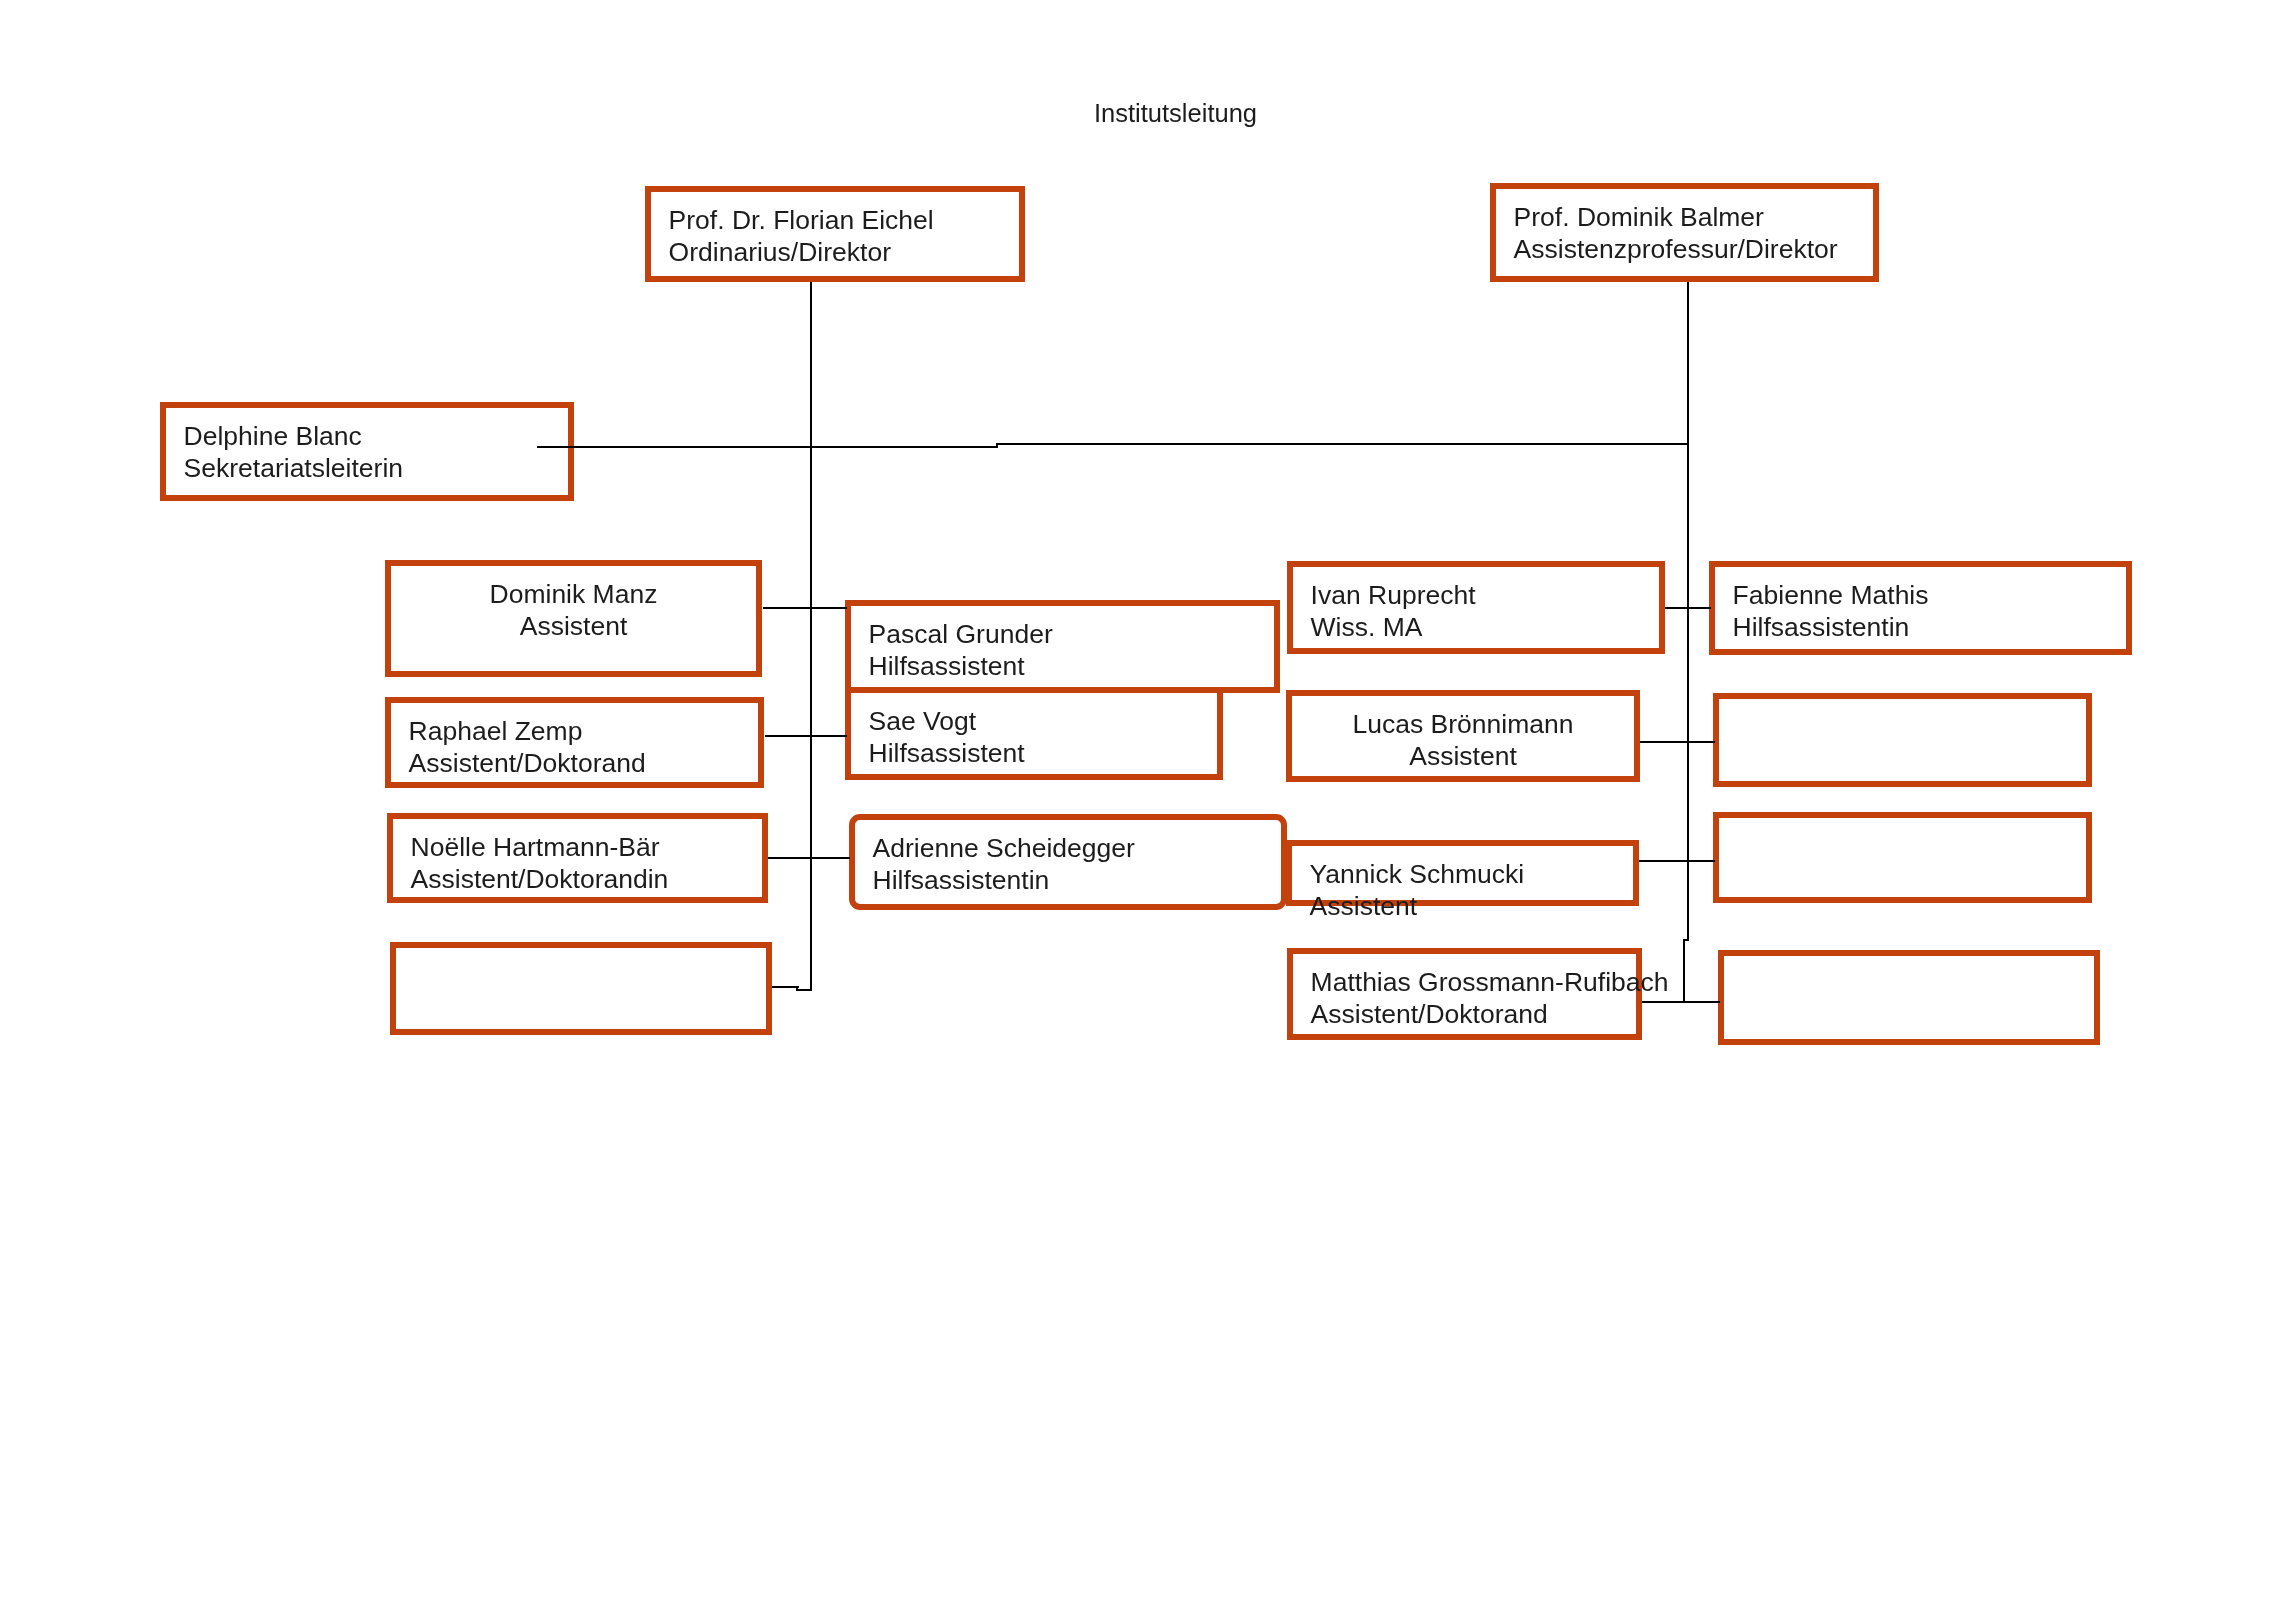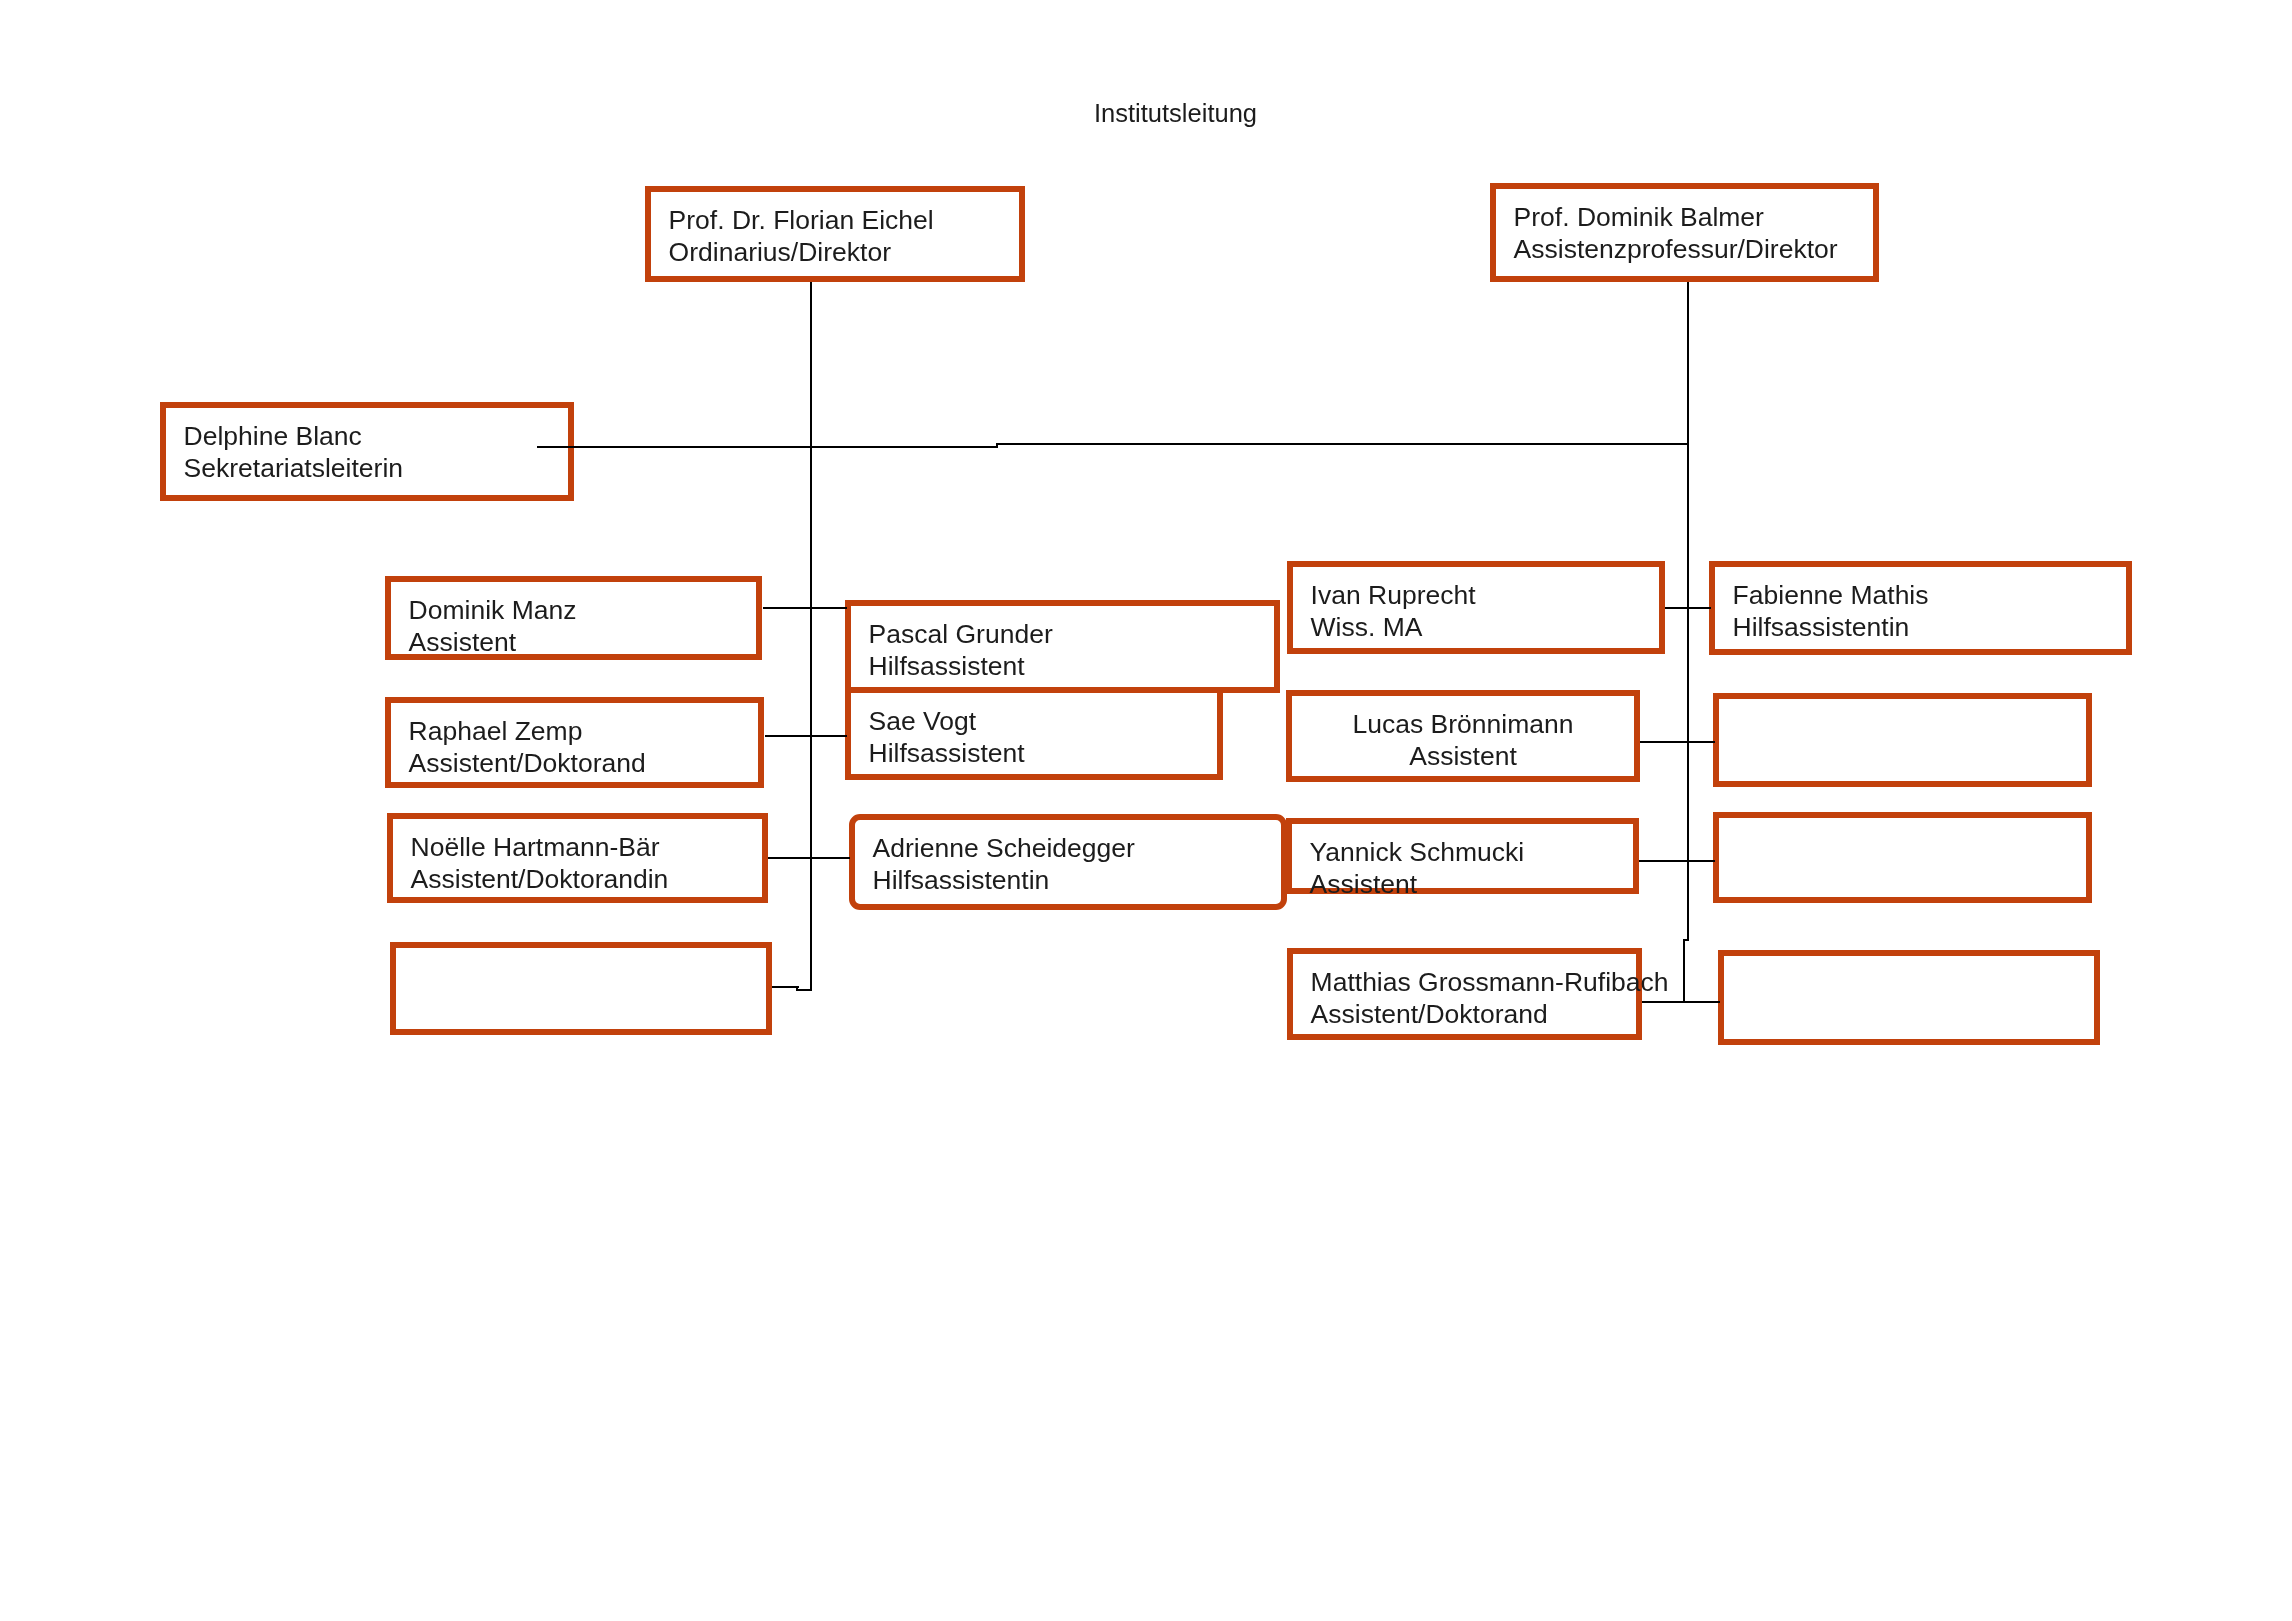--- a/index.html
+++ b/index.html
@@ -35,21 +35,21 @@
   <div class="org-box" style="left:1490px;top:183px;width:389px;height:99px;">
     <span class="name">Prof. Dominik Balmer</span>
     <span class="role">Assistenzprofessur/Direktor</span>
   </div>
 
   <div class="org-box" style="left:160px;top:402px;width:414px;height:99px;">
     <span class="name">Delphine Blanc</span>
     <span class="role">Sekretariatsleiterin</span>
   </div>
 
-  <div class="org-box" style="left:385px;top:576px;width:377px;height:84px;">
+  <div class="org-box" style="left:385px;top:560px;width:377px;height:117px;text-align:center;">
     <span class="name">Dominik Manz</span>
     <span class="role">Assistent</span>
   </div>
   <div class="org-box" style="left:385px;top:686px;width:379px;height:91px;margin-top:11px;">
     <span class="name">Raphael Zemp</span>
     <span class="role">Assistent/Doktorand</span>
   </div>
   <div class="org-box" style="left:387px;top:813px;width:381px;height:90px;">
     <span class="name">Noëlle Hartmann-Bär</span>
     <span class="role">Assistent/Doktorandin</span>
@@ -73,21 +73,21 @@
   </div>
 
   <div class="org-box" style="left:1287px;top:561px;width:378px;height:93px;">
     <span class="name">Ivan Ruprecht</span>
     <span class="role">Wiss. MA</span>
   </div>
   <div class="org-box" style="left:1286px;top:690px;width:354px;height:92px;text-align:center;">
     <span class="name">Lucas Brönnimann</span>
     <span class="role">Assistent</span>
   </div>
-  <div class="org-box" style="left:1286px;top:818px;width:353px;height:76px;">
+  <div class="org-box" style="left:1286px;top:840px;width:353px;height:66px;">
     <span class="name">Yannick Schmucki</span>
     <span class="role">Assistent</span>
   </div>
   <div class="org-box" style="left:1287px;top:948px;width:355px;height:92px;">
     <span class="name">Matthias Grossmann-Rufibach</span>
     <span class="role">Assistent/Doktorand</span>
   </div>
 
   <div class="org-box" style="left:1709px;top:561px;width:423px;height:94px;">
     <span class="name">Fabienne Mathis</span>

